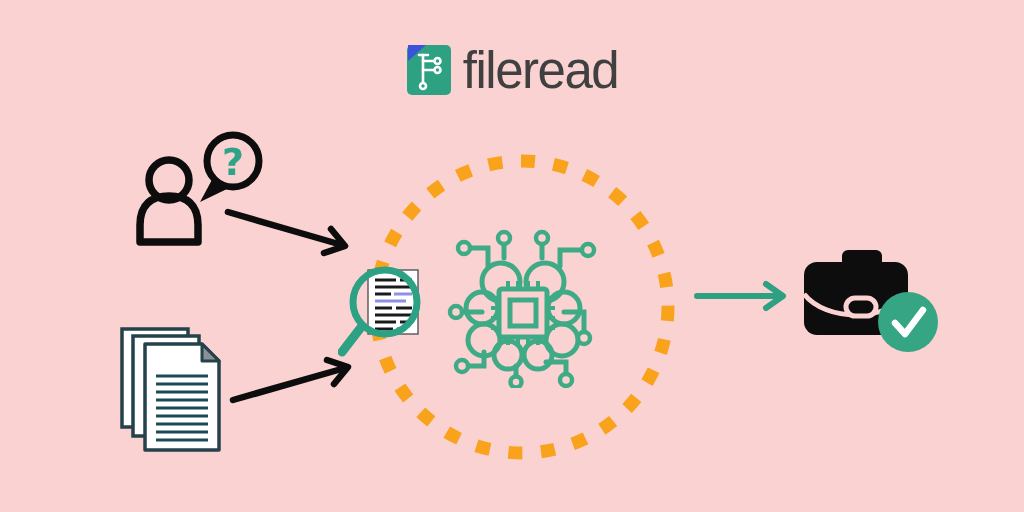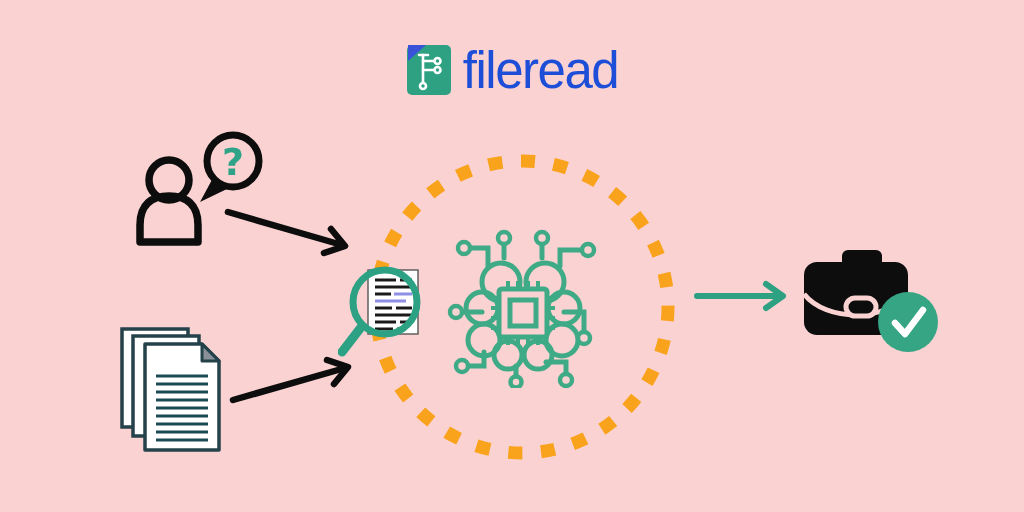--- a/index.html
+++ b/index.html
@@ -11,21 +11,21 @@
     font-family:"Liberation Sans", sans-serif;
   }
   .abs{position:absolute;}
   #logo{
     position:absolute;left:0;right:0;top:44px;
     display:flex;justify-content:center;align-items:center;gap:11px;
   }
   #logo .wordmark{
     font-size:51px;
     font-weight:500;
-    color:#1d4ed8;
+    color:#404040;
     letter-spacing:-1.5px;
     line-height:1;
   }
 </style>
 </head>
 <body>
 
 <div id="canvas">
 
   <div id="logo">

